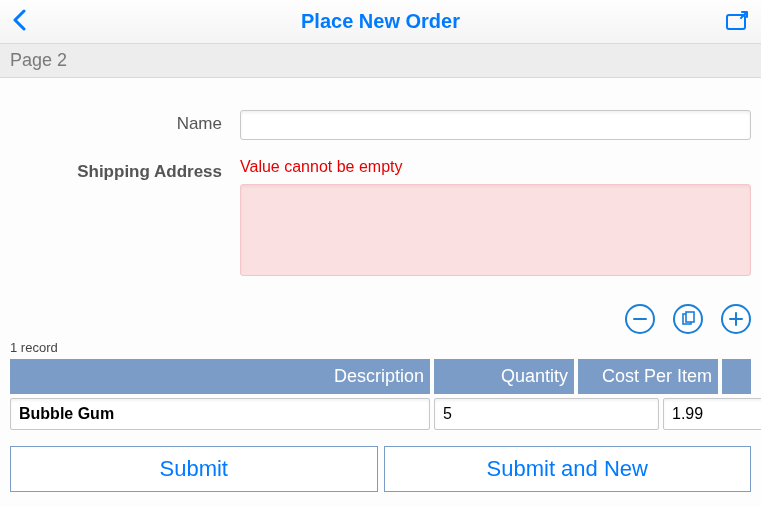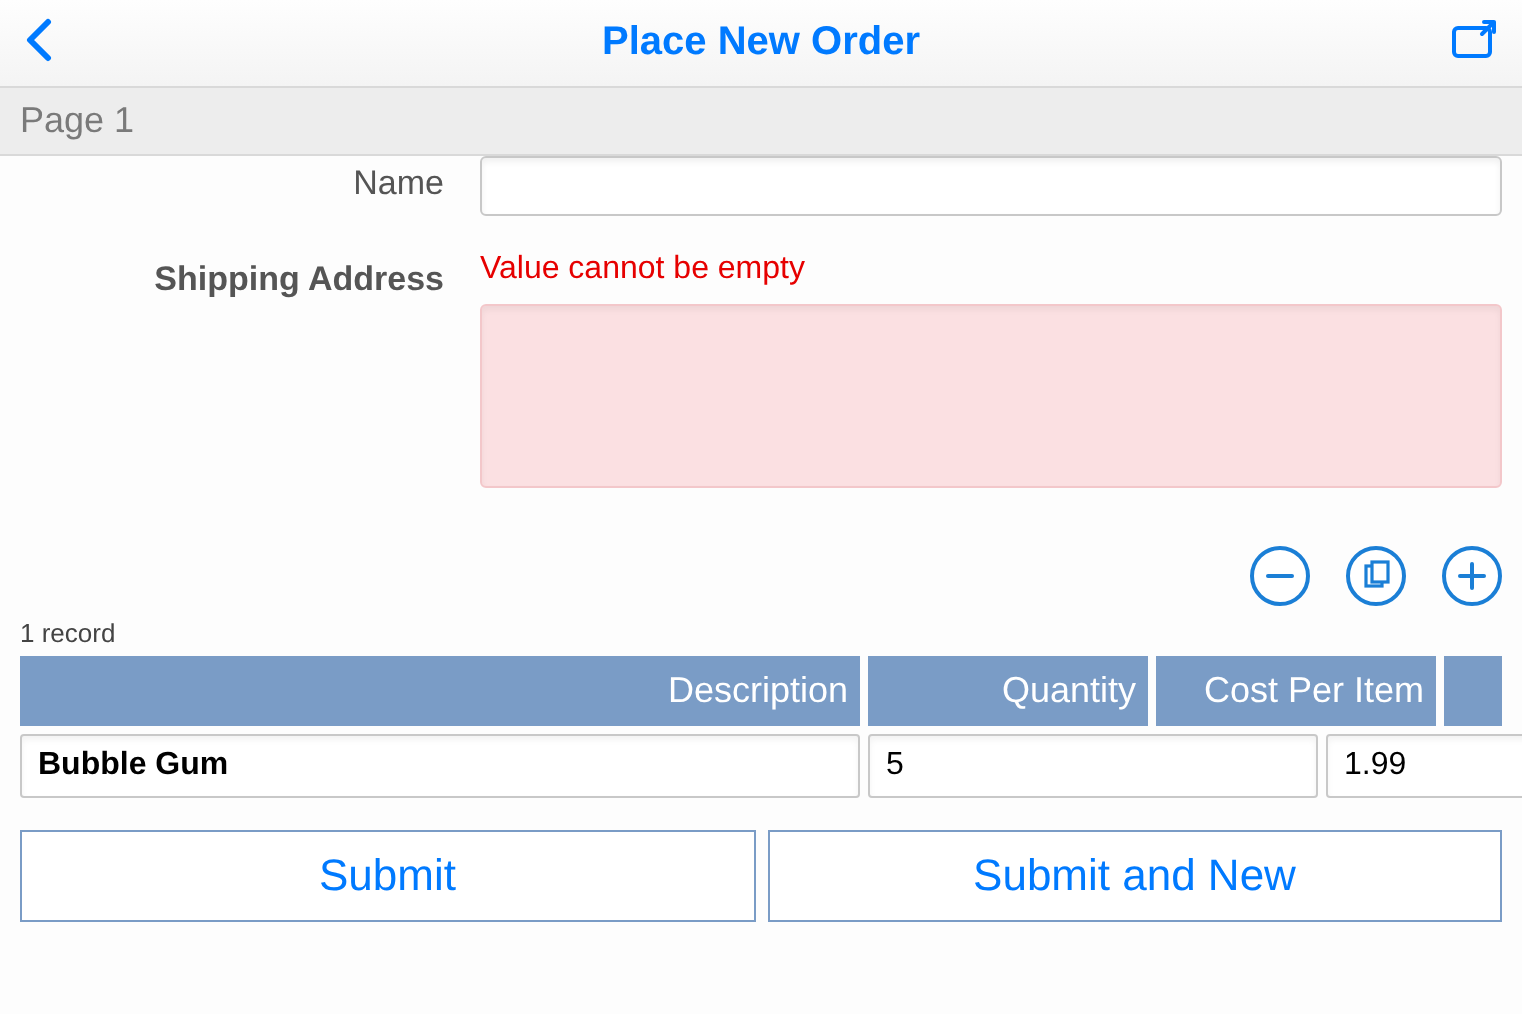--- a/index.html
+++ b/index.html
@@ -40,21 +40,21 @@
     color: #007aff;
   }
   .section-hdr {
     background: #ededed;
     padding: 6px 10px;
     font-size: 18px;
     color: #7a7a7a;
     border-bottom: 1px solid #d9d9d9;
   }
   .form {
-    padding: 0 10px 6px 10px;
+    padding: 32px 10px 6px 10px;
   }
   .form-row {
     display: flex;
     margin-bottom: 18px;
   }
   .form-label {
     width: 230px;
     text-align: right;
     padding-right: 18px;
     padding-top: 4px;
@@ -183,21 +183,21 @@
   </div>
   <div class="title">Place New Order</div>
   <div class="share">
     <svg width="24" height="22" viewBox="0 0 24 22">
       <rect x="2" y="6" width="18" height="14" rx="2" stroke="#007aff" stroke-width="2" fill="none"></rect>
       <path d="M16 9 L22 3 M22 3 H17 M22 3 V8" stroke="#007aff" stroke-width="2" fill="none" stroke-linecap="round"></path>
     </svg>
   </div>
 </div>
 
-<div class="section-hdr">Page 1</div>
+<div class="section-hdr">Page 2</div>
 
 <div class="form">
   <div class="form-row">
     <div class="form-label">Name</div>
     <div class="form-field">
       <input class="text-input" type="text" value="" style="">
     </div>
   </div>
   <div class="form-row">
     <div class="form-label bold">Shipping Address</div>

